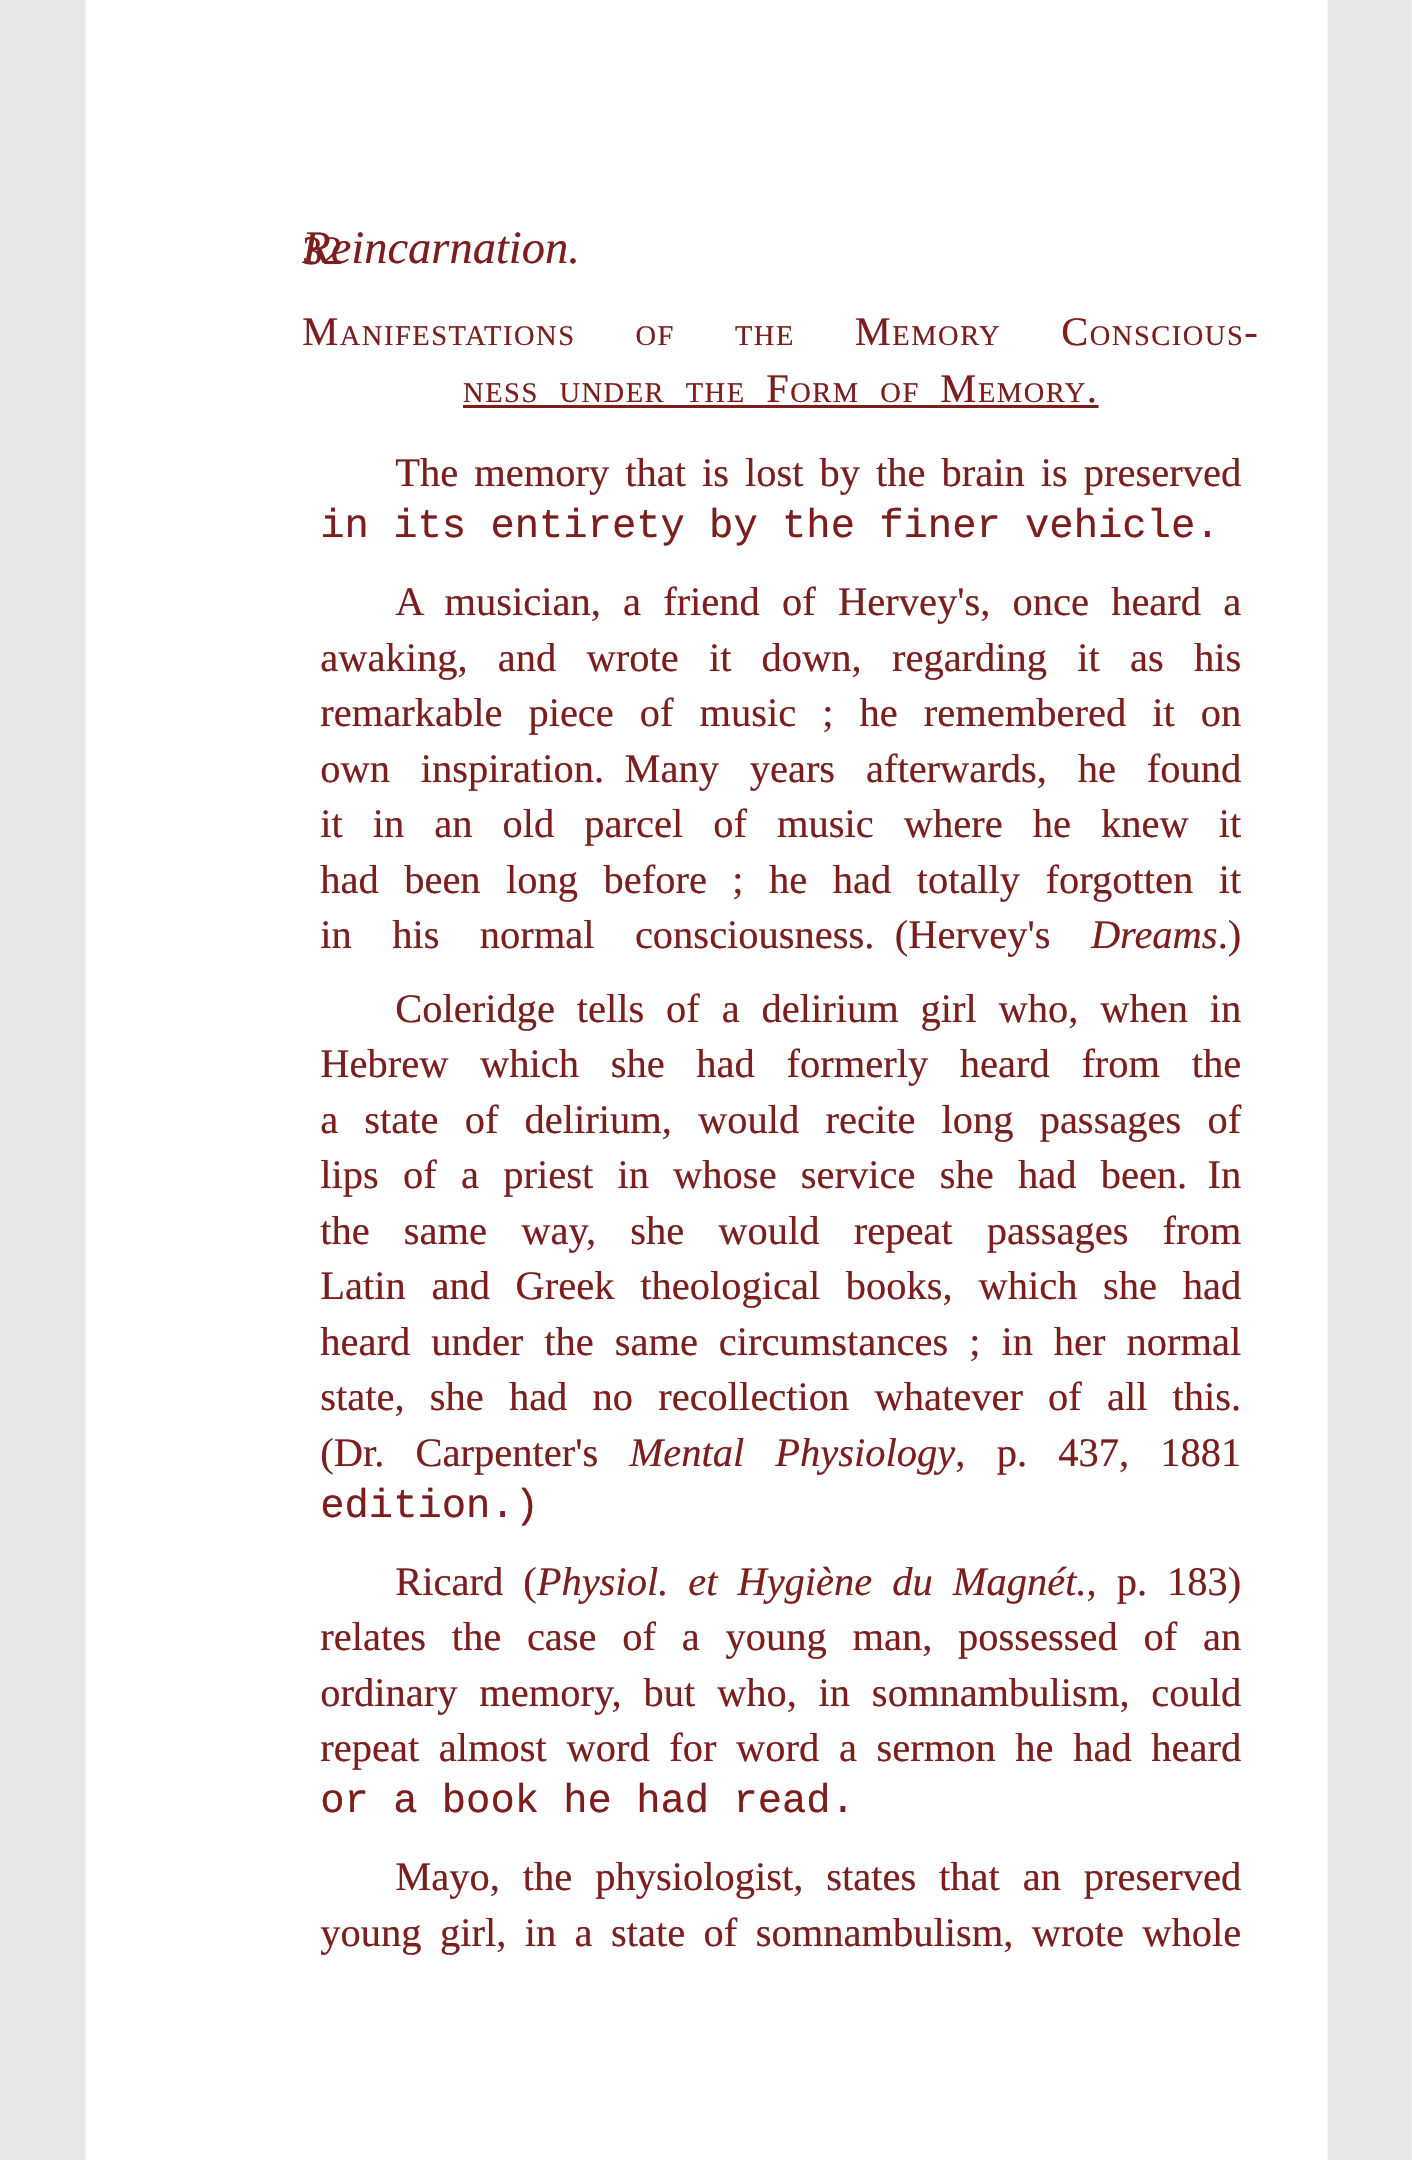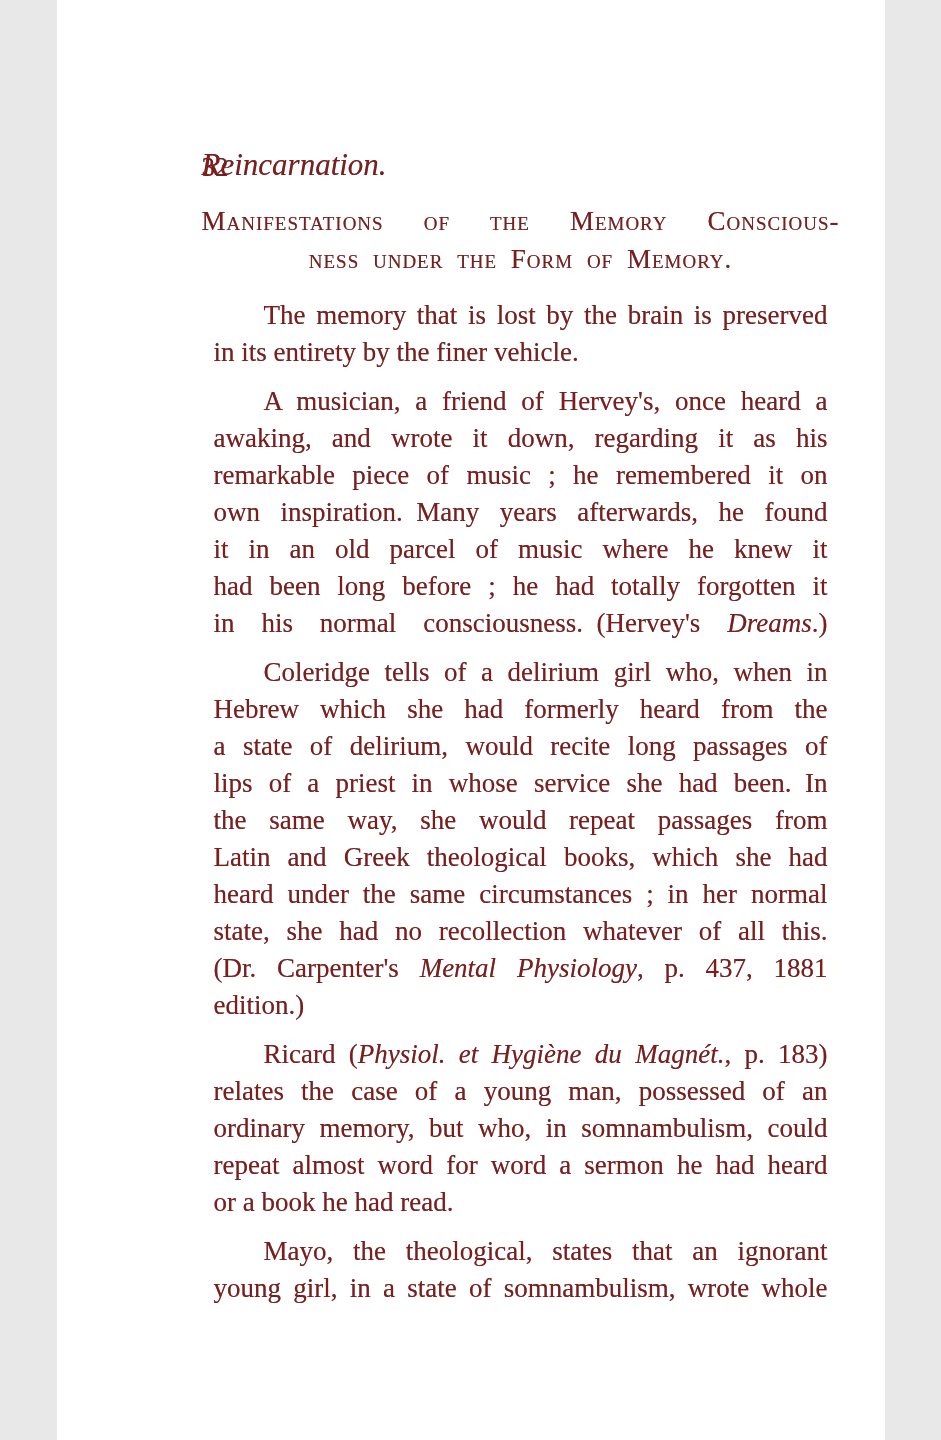--- a/index.html
+++ b/index.html
@@ -35,33 +35,33 @@
     position: absolute;
     left: 145px;
     top: 202px;
     width: 638px;
     font-variant: small-caps;
     font-size: 27px;
     line-height: 38px;
     letter-spacing: 1px;
   }
   .hl1 { text-align: justify; text-align-last: justify; }
-  .hl2 { text-align: center; word-spacing: 6px; }
+  .hl2 { text-align: center; word-spacing: 6px; text-decoration: underline; }
   .bodytext {
     position: absolute;
     left: 145px;
     top: 285px;
     width: 638px;
     font-size: 27px;
     line-height: 37px;
   }
   .para { margin: 12px; }
   .ln { text-align: justify; text-align-last: justify; }
   .ln.first { text-indent: 50px; }
-  .ln.end { text-align-last: left; }
+  .ln.end { text-align-last: left; font-family: Liberation Mono, monospace; }
   .it { font-style: italic; }
 </style>
 </head>
 <body>
 
 <div class="page">
 
   <div class="pagenum">32</div>
   <div class="runtitle">Reincarnation.</div>
 
@@ -102,18 +102,18 @@
 
     <div class="para">
       <div class="ln first"><span>Ricard (</span><span class="it">Physiol. et Hygiène du Magnét.</span><span>, p. 183)</span></div>
       <div class="ln">relates the case of a young man, possessed of an</div>
       <div class="ln">ordinary memory, but who, in somnambulism, could</div>
       <div class="ln">repeat almost word for word a sermon he had heard</div>
       <div class="ln end">or a book he had read.</div>
     </div>
 
     <div class="para">
-      <div class="ln first">Mayo, the theological, states that an ignorant</div>
+      <div class="ln first">Mayo, the physiologist, states that an preserved</div>
       <div class="ln">young girl, in a state of somnambulism, wrote whole</div>
     </div>
 
   </div>
 </div>
 
 </body></html>

